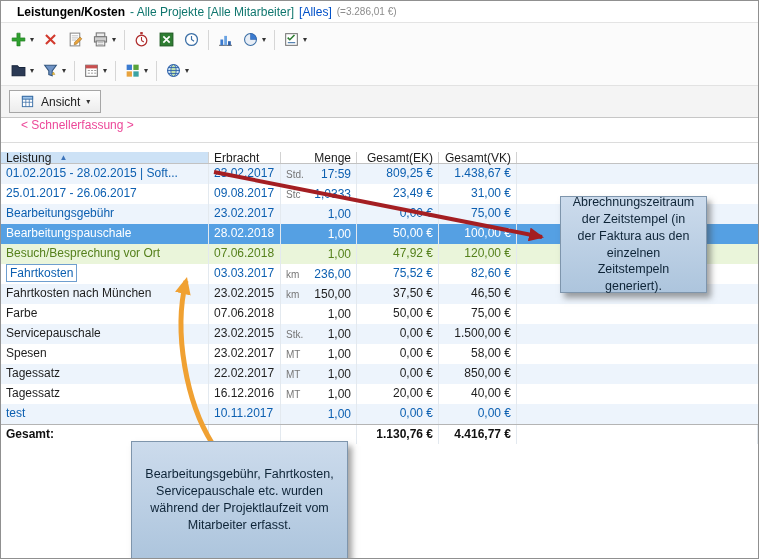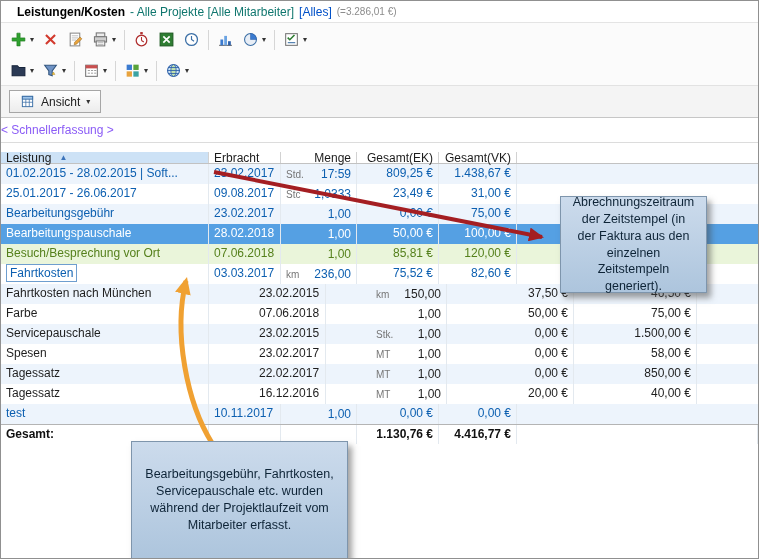--- a/index.html
+++ b/index.html
@@ -25,38 +25,38 @@
   .tbtn svg { width:17px; height:17px; display:block; }
   .caret { font-size:8px; color:#333; line-height:1; }
   .tsep { width:1px; height:20px; background:#d6d6d6; margin:0 4px; }
 
   
   .view-row { height:32px; background:#f4f4f4; border-bottom:1px solid #c6c6c6; display:flex; align-items:center; padding-left:8px; }
   .view-btn { display:flex; align-items:center; gap:6px; border:1px solid #a6a6a6; background:linear-gradient(#fefefe,#ececec); padding:3px 10px; }
   .view-btn svg { width:15px; height:15px; }
 
   
-  .quick-entry { height:24px; display:flex; align-items:center; padding-left:0; color:#8b5cf6; background:#fff; }
+  .quick-entry { height:24px; display:flex; align-items:flex-start; padding-left:20px; color:#ec4899; background:#fff; }
 
   
   .grid { width:100%; }
   .thead { display:flex; height:22px; border-top:1px solid #dcdcdc; border-bottom:1px solid #c2c2c2; background:#fff; font-size:12px; }
   .th { display:flex; align-items:center; padding:0 5px; border-right:1px solid #d2d2d2; color:#1c1c1c;margin-top:9px; }
   .th-leistung { width:208px; background:#cde2f6; }
   .th-erbracht { width:72px; }
   .th-menge { width:76px; justify-content:flex-end; }
   .th-ek { width:82px; justify-content:flex-end; }
   .th-vk { width:78px; justify-content:flex-end; }
   .th-filler { flex:1; border-right:none; }
   .sort-arrow { color:#3c74ba; font-size:8px; margin-left:8px; }
 
   .row { display:flex; height:20px; line-height:19px; background:#fff; }
   .row.alt { background:#edf4fc; }
   .row.blue { color:#0c5fb0; }
-  .row.black { color:#1e1e1e;gap:45px; }
+  .row.black { color:#1e1e1e; }
   .row.green { background:#eaf5da !important; color:#55801c; }
   .row.selected { background:#55a0e3 !important; color:#ffffff; }
   .row.selected .c-unit { color:#e8f1fb; }
   .cell { padding:0 5px; border-right:1px solid #e3e9ef; white-space:nowrap; overflow:hidden; }
   .c-leistung { width:208px; }
   .c-erbracht { width:72px; }
   .c-menge { width:76px; display:flex; justify-content:space-between; align-items:center; }
   .c-unit { font-size:10px; color:#767676; }
   .c-ek { width:82px; text-align:right; }
   .c-vk { width:78px; text-align:right; }
@@ -289,21 +289,21 @@
           <div class="cell c-vk">100,00 €</div>
           <div class="cell c-filler"></div>
         </div>
         <div class="row green">
           <div class="cell c-leistung">Besuch/Besprechung vor Ort</div>
           <div class="cell c-erbracht">07.06.2018</div>
           <div class="cell c-menge">
             <span class="c-unit"></span>
             <span>1,00</span>
           </div>
-          <div class="cell c-ek">85,81 €</div>
+          <div class="cell c-ek">47,92 €</div>
           <div class="cell c-vk">120,00 €</div>
           <div class="cell c-filler"></div>
         </div>
         <div class="row blue">
           <div class="cell c-leistung"><span class="focus-box">Fahrtkosten</span></div>
           <div class="cell c-erbracht">03.03.2017</div>
           <div class="cell c-menge">
             <span class="c-unit">km</span>
             <span>236,00</span>
           </div>

